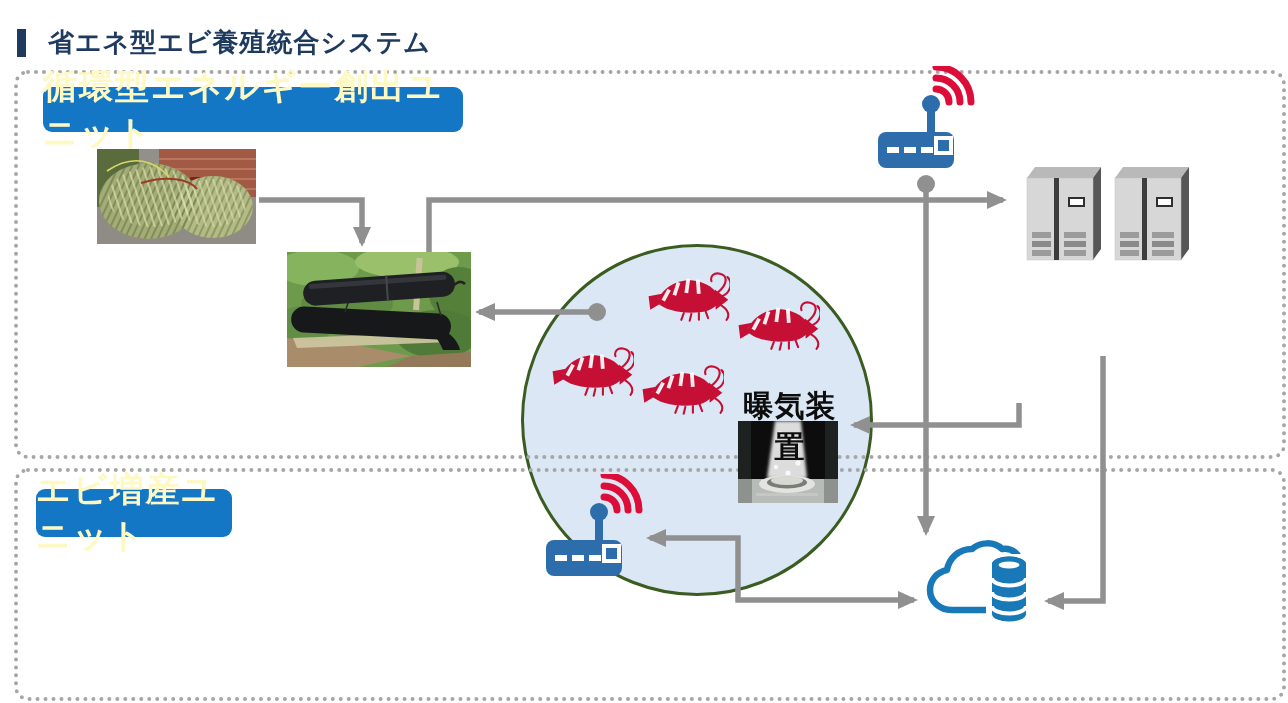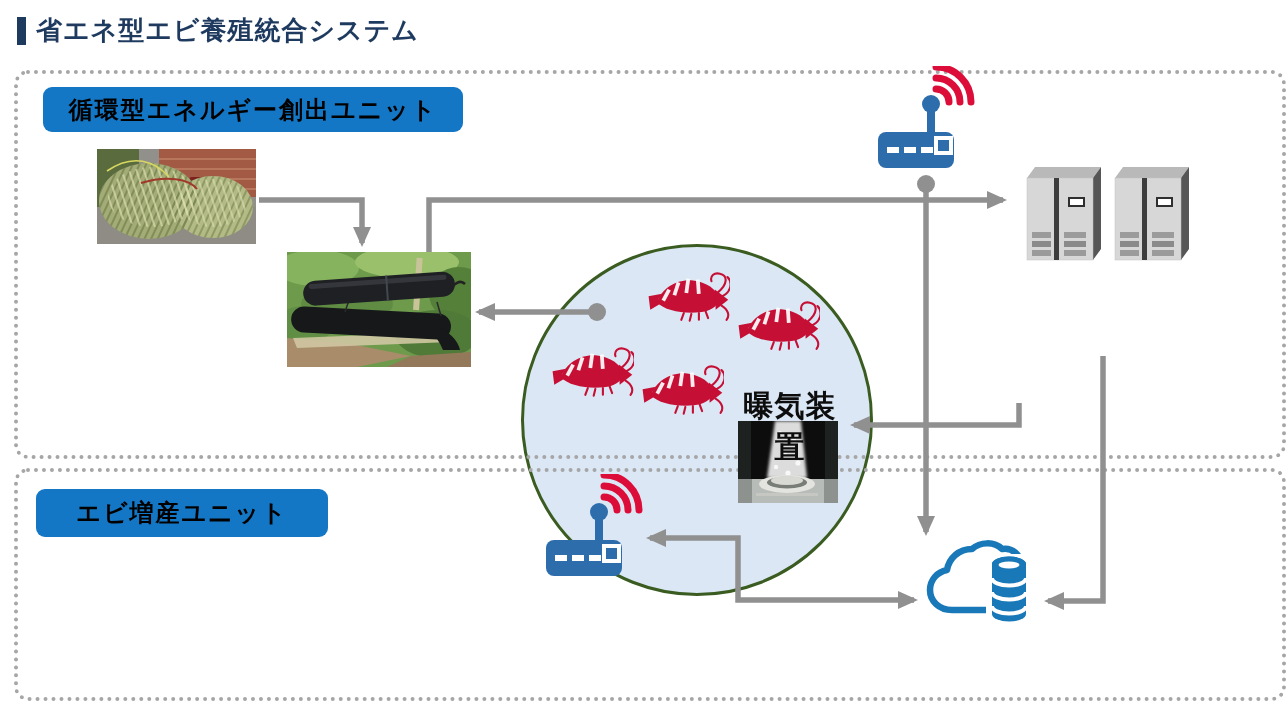--- a/index.html
+++ b/index.html
@@ -2,33 +2,33 @@
 <html style="--c-navy: #1e3a5f; --c-badge-blue: #1477c5; --c-arrow-gray: #909090; --c-dash-gray: #a6a6a6; --c-pond-fill: #dbe7f4; --c-pond-border: #3a5c20; --c-router-blue: #2d6dac; --c-wifi-red: #dc0e39; --c-cloud-blue: #1878b8; --c-shrimp-red: #c60f35;"><head>
 <meta charset="utf-8">
 <style>
   html,body{margin:0;padding:0;background:#fff;}
   body{font-family:"Liberation Sans","DejaVu Sans",sans-serif;}
   .stage{position:relative;width:1288px;height:703px;background:#fff;overflow:hidden;}
 
   
   .title-row{position:absolute;left:17px;top:13px;display:flex;align-items:center;gap:10px;}
   .title-accent{width:9px;height:28px;background:var(--c-navy);}
-  .page-title{margin:0;font-size:26px;font-weight:bold;color:var(--c-navy);letter-spacing:1px;}
+  .page-title{margin:12px;font-size:26px;font-weight:bold;color:var(--c-navy);letter-spacing:1px;}
 
   
   .region{position:absolute;border:4px dotted var(--c-dash-gray);border-radius:14px;background:transparent;pointer-events:none;}
   .region-energy{left:14px;top:70px;width:1264px;height:381px;}
   .region-shrimp{left:14px;top:468px;width:1264px;height:225px;}
 
   
-  .badge{position:absolute;background:var(--c-badge-blue);color:#000000;font-weight:bold;
-         font-size:24px;display:flex;align-items:center;justify-content:center;
+  .badge{position:absolute;background:var(--c-badge-blue);color:#fef9c3;font-weight:bold;
+         font-size:34px;display:flex;align-items:center;justify-content:center;
          border-radius:9px;letter-spacing:2px;}
   .badge-energy{left:43px;top:87px;width:420px;height:45px;}
-  .badge-shrimp{left:36px;top:489px;width:292px;height:48px;}
+  .badge-shrimp{left:36px;top:489px;width:196px;height:48px;}
 
   
   .pond{position:absolute;left:521px;top:244px;width:352px;height:352px;border-radius:50%;
         background:var(--c-pond-fill);border:3px solid var(--c-pond-border);box-sizing:border-box;}
 
   .layer{position:absolute;left:0;top:0;width:1288px;height:703px;pointer-events:none;}
 
   .conn{stroke:var(--c-arrow-gray);stroke-width:5.5;fill:none;}
   .conn-dot{fill:var(--c-arrow-gray);}
   .arrow-head{fill:var(--c-arrow-gray);}

